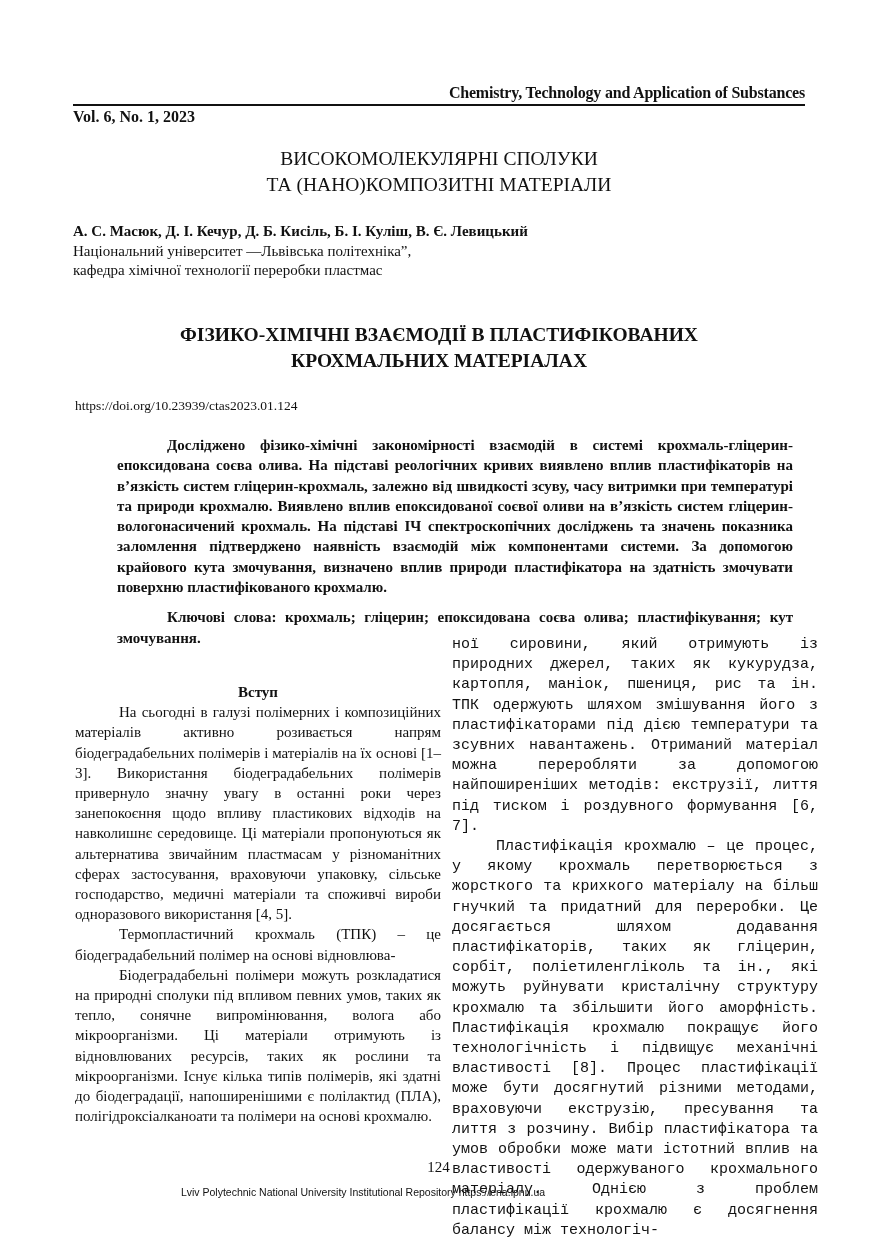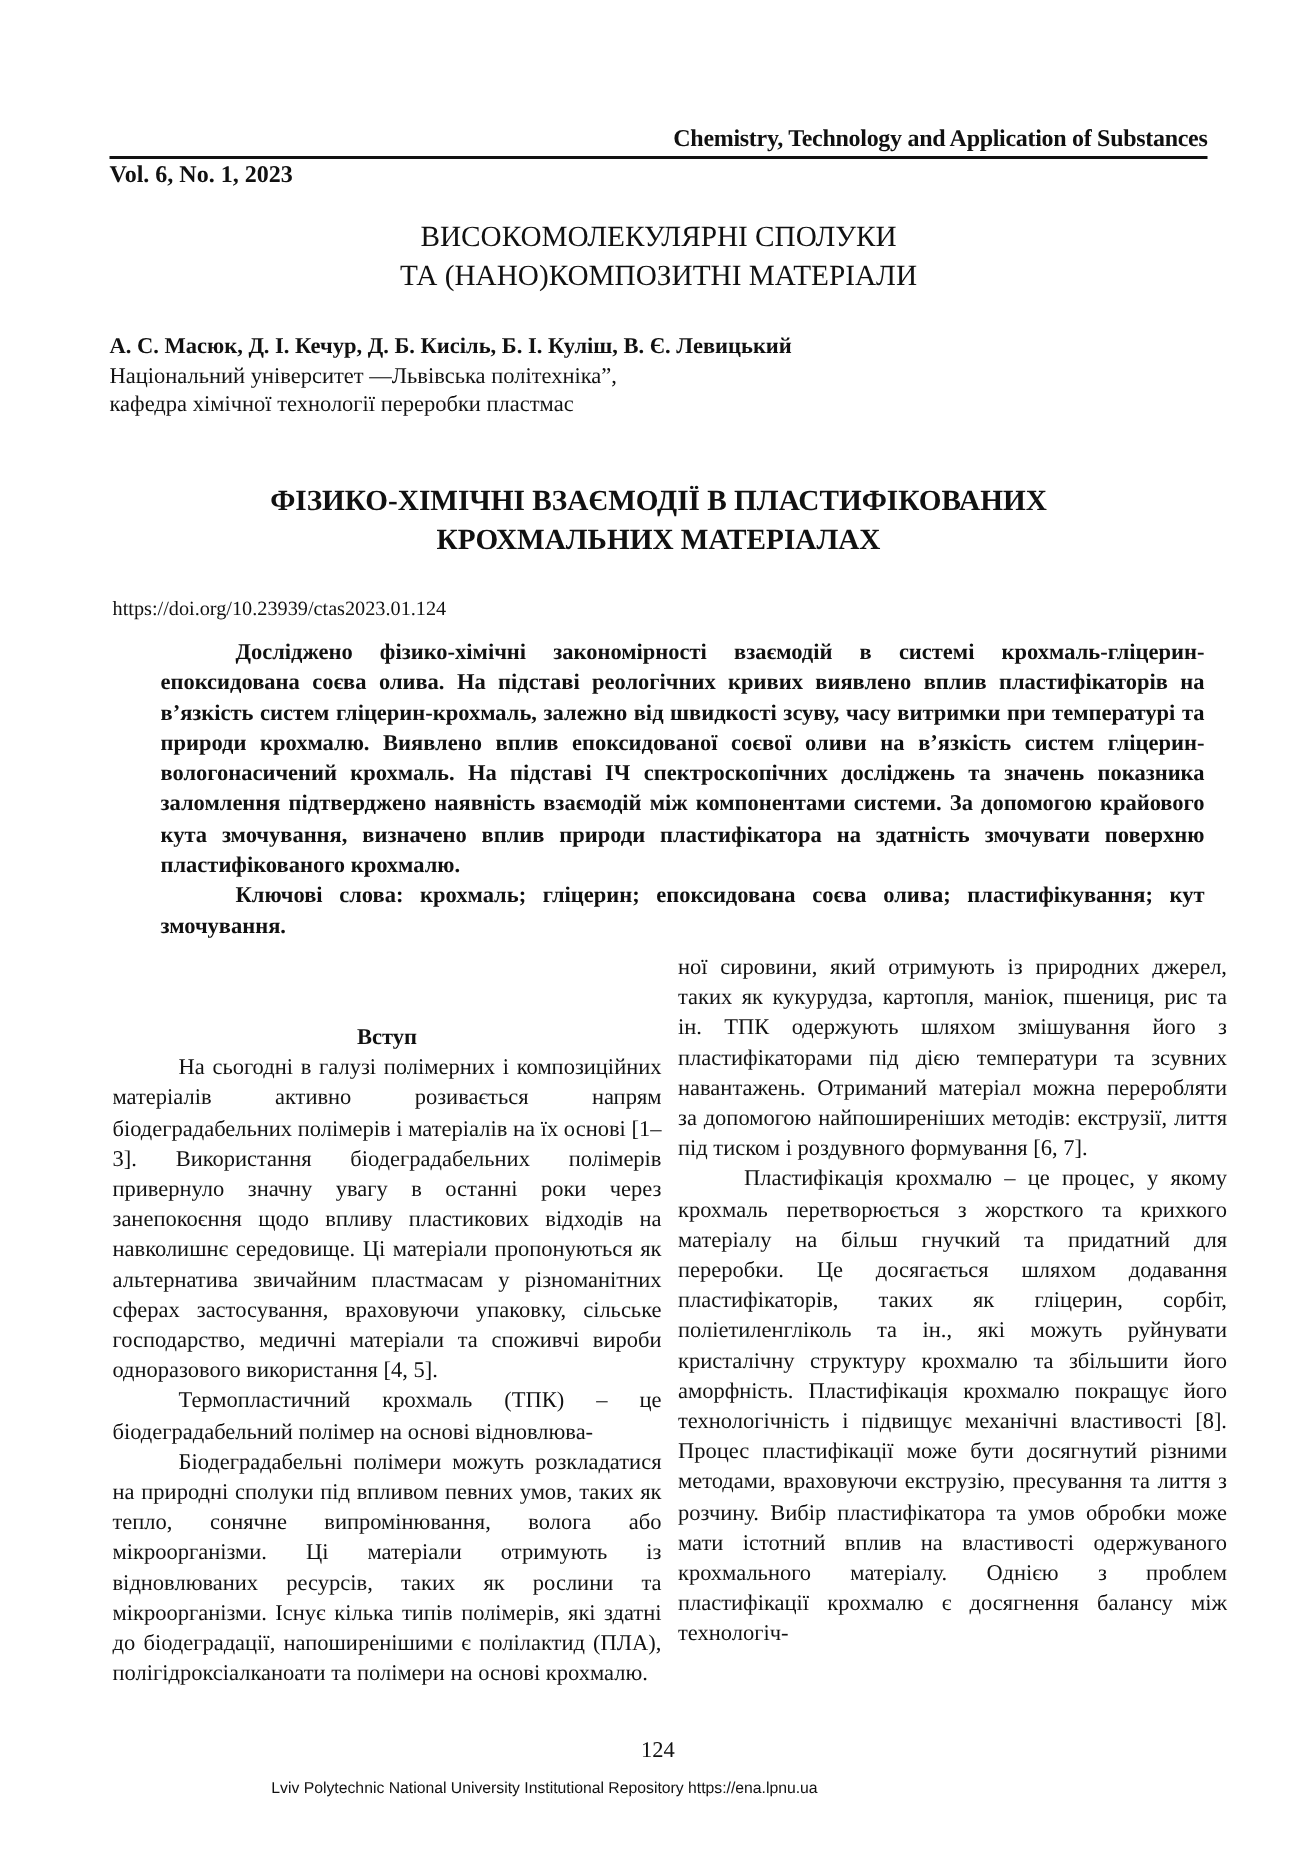--- a/index.html
+++ b/index.html
@@ -6,24 +6,24 @@
     body { width: 877px; height: 1240px; position: relative; overflow: hidden; color: #111; font-family: "Liberation Serif", serif; }
     .journal-title { position: absolute; top: 84px; left: 73px; width: 732px; text-align: right; font-weight: bold; font-size: 16px; letter-spacing: -0.2px; }
     .header-rule { position: absolute; top: 104px; left: 73px; width: 732px; height: 2px; background: #111; }
     .volume { position: absolute; top: 108px; left: 73px; font-weight: bold; font-size: 16px; }
     .section-title { position: absolute; top: 146px; left: 73px; width: 732px; text-align: center; font-weight: normal; font-size: 19.5px; line-height: 26px; }
     .authors { position: absolute; top: 222px; left: 73px; width: 732px; font-size: 15px; line-height: 19.5px; }
     .authors .names { font-weight: bold; }
     .paper-title { position: absolute; top: 322px; left: 73px; width: 732px; text-align: center; font-weight: bold; font-size: 19.5px; line-height: 26px; }
     .doi { position: absolute; top: 398px; left: 75px; font-size: 13.5px; }
     .abstract { position: absolute; top: 425px; left: 107px; width: 696px; font-weight: bold; font-size: 15px; line-height: 20.3px; text-align: justify; }
-    .abstract p { margin: 0; text-indent: 50px; }
+    .abstract p { margin: 10px; text-indent: 50px; }
     .col { position: absolute; top: 635px; width: 366px; font-size: 15px; line-height: 20.2px; text-align: justify; }
     .col.left { left: 75px; margin-top: 47px; }
-    .col.right { left: 452px; }
+    .col.right { left: 452px; font-family: Liberation Mono, monospace; }
     .col h3 { margin: 0; font-size: 15px; font-weight: bold; text-align: center; line-height: 20.2px; }
     .col p { margin: 0; text-indent: 44px; }
     .col p.noindent { text-indent: 0; }
     .page-number { position: absolute; top: 1159px; left: 0; width: 877px; text-align: center; font-size: 15px; }
     .repo-footer { position: absolute; top: 1186px; left: 0; width: 726px; text-align: center; font-family: "Liberation Sans", sans-serif; font-size: 10.5px; }
   </style>
 </head>
 <body>
 
 <div class="journal-title">Chemistry, Technology and Application of Substances</div>

